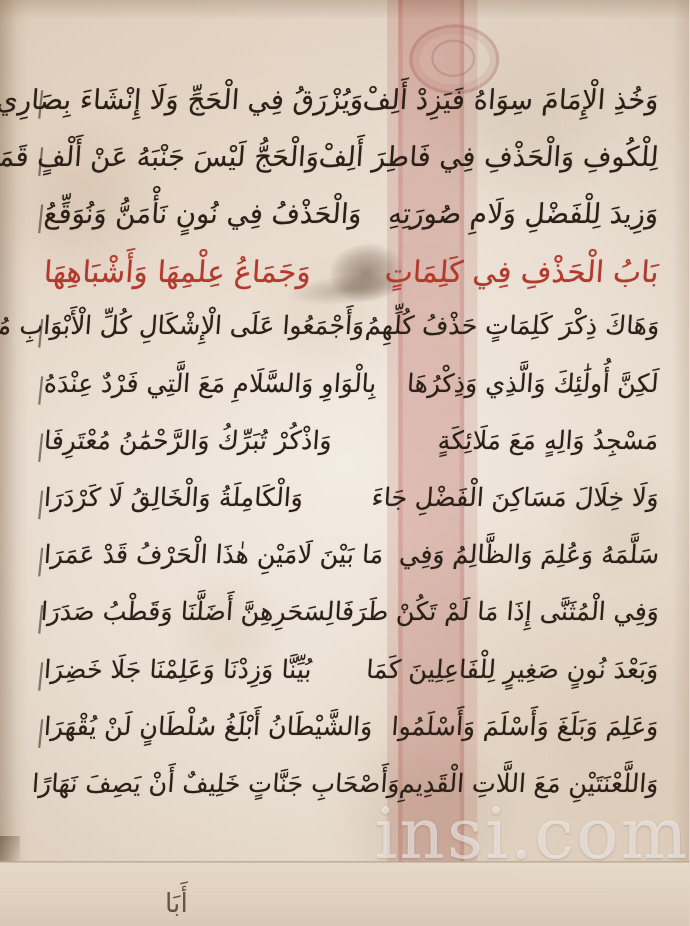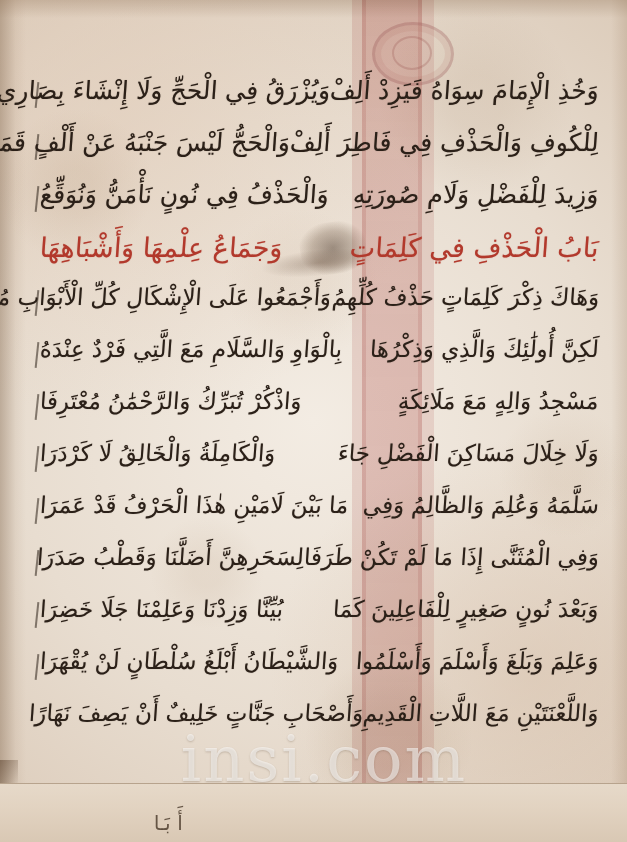--- a/index.html
+++ b/index.html
@@ -183,39 +183,39 @@
     transform: rotate(6deg);
   }
   .line.norule::after { display: none; }
 
   
   .watermark {
     position: absolute;
     left: 0;
     right: 0;
     bottom: 46px;
-    text-align: center;
+    text-align: right;
     font-family: "DejaVu Serif", serif;
     font-size: 64px;
     letter-spacing: 2px;
     color: rgba(255,255,255,0.55);
     text-shadow: 0 1px 2px rgba(90,70,50,0.25);
     pointer-events: none;
     user-select: none;
     padding-left: 21px;
   }
   
   .catchword {
     position: absolute;
     left: 150px;
     bottom: 6px;
-    font-size: 20px;
+    font-size: 24px;
     color: rgba(60,44,30,0.75);
     direction: rtl;
-    font-family: Liberation Mono, monospace;
+    font-family: Liberation Sans, sans-serif;
   }
 </style>
 </head>
 <body>
 
 <div class="page">
   <div class="parchment"></div>
   <div class="mottle"></div>
   <div class="gutter"></div>
   <div class="edge-top"></div>

